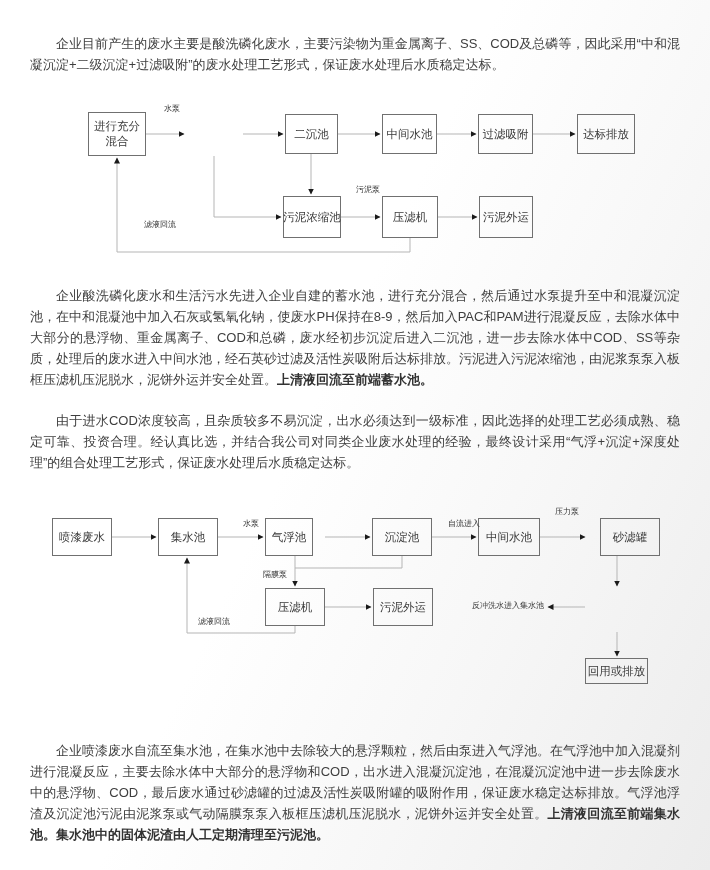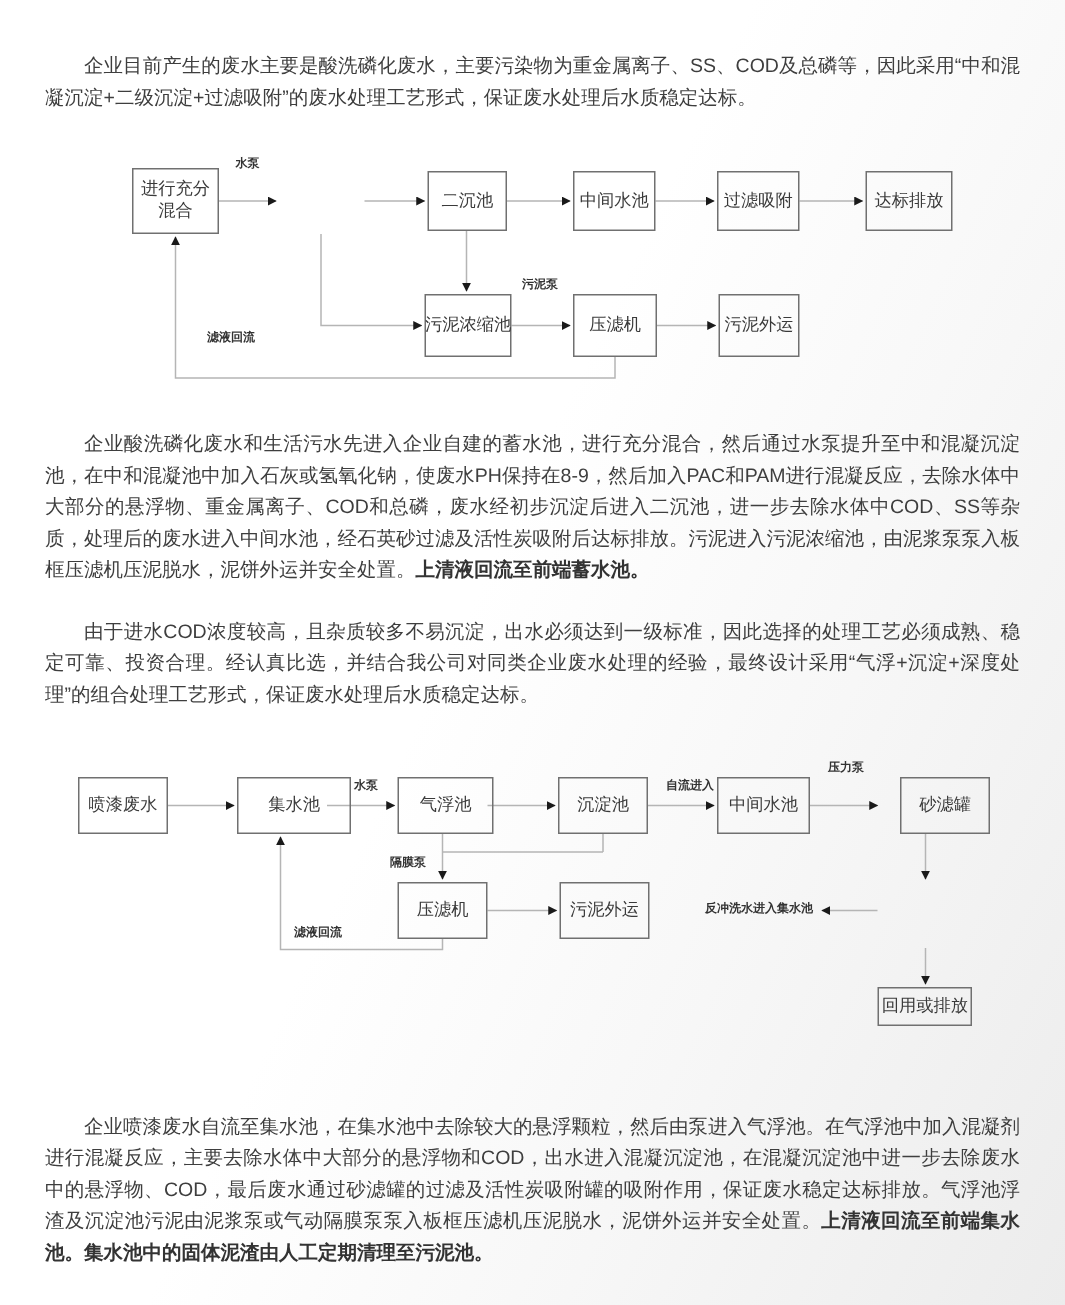--- a/index.html
+++ b/index.html
@@ -17,22 +17,22 @@
   .flowchart{position:absolute;left:0;width:710px;}
   .flowchart svg{position:absolute;left:0;top:0;}
   .fbox{
     position:absolute;box-sizing:border-box;border:1px solid #707070;
     display:flex;align-items:center;justify-content:center;text-align:center;
     font-size:11.5px;line-height:1.3;color:#3a3a3a;padding:1px 2px;
     background:transparent;
   }
   .one-line{white-space:nowrap;padding:0;}
   .elabel{
-    position:absolute;font-size:8px;font-weight:bold;color:#333;
-    text-align:center;line-height:10px;
+    position:absolute;font-size:8px;font-weight:normal;color:#333;
+    text-align:right;line-height:10px;
   }
 </style>
 </head>
 <body>
 
 <p class="para" style="top:33px">企业目前产生的废水主要是酸洗磷化废水，主要污染物为重金属离子、SS、COD及总磷等，因此采用“中和混凝沉淀+二级沉淀+过滤吸附”的废水处理工艺形式，保证废水处理后水质稳定达标。</p>
 
 <div class="flowchart" style="top:100px;height:165px">
   <svg width="710" height="165" viewBox="0 0 710 165">
     <defs>
@@ -105,24 +105,24 @@
       <path d="M325,107 H371" marker-end="url(#ah2)"></path>
       <path d="M295,126 V133 H187 V58" marker-end="url(#ah2)"></path>
       <path d="M617,56 V86" marker-end="url(#ah2)"></path>
       <path d="M617,132 V156" marker-end="url(#ah2)"></path>
       <path d="M585,107 H548" marker-end="url(#ah2)"></path>
     </g>
   </svg>
   <div class="fbox one-line" style="left:52px;top:18px;width:60px;height:38px">
       <span>喷漆废水</span>
     </div>
-  <div class="fbox one-line" style="left:158px;top:18px;width:76px;height:38px">
+  <div class="fbox one-line" style="left:158px;top:18px;width:60px;height:38px">
       <span>集水池</span>
     </div>
-  <div class="fbox one-line" style="left:265px;top:18px;width:64px;height:38px">
+  <div class="fbox one-line" style="left:265px;top:18px;width:48px;height:38px">
       <span>气浮池</span>
     </div>
   <div class="fbox one-line" style="left:372px;top:18px;width:60px;height:38px">
       <span>沉淀池</span>
     </div>
   <div class="fbox one-line" style="left:478px;top:18px;width:62px;height:38px">
       <span>中间水池</span>
     </div>
   <div class="fbox one-line" style="left:600px;top:18px;width:60px;height:38px">
       <span>砂滤罐</span>

